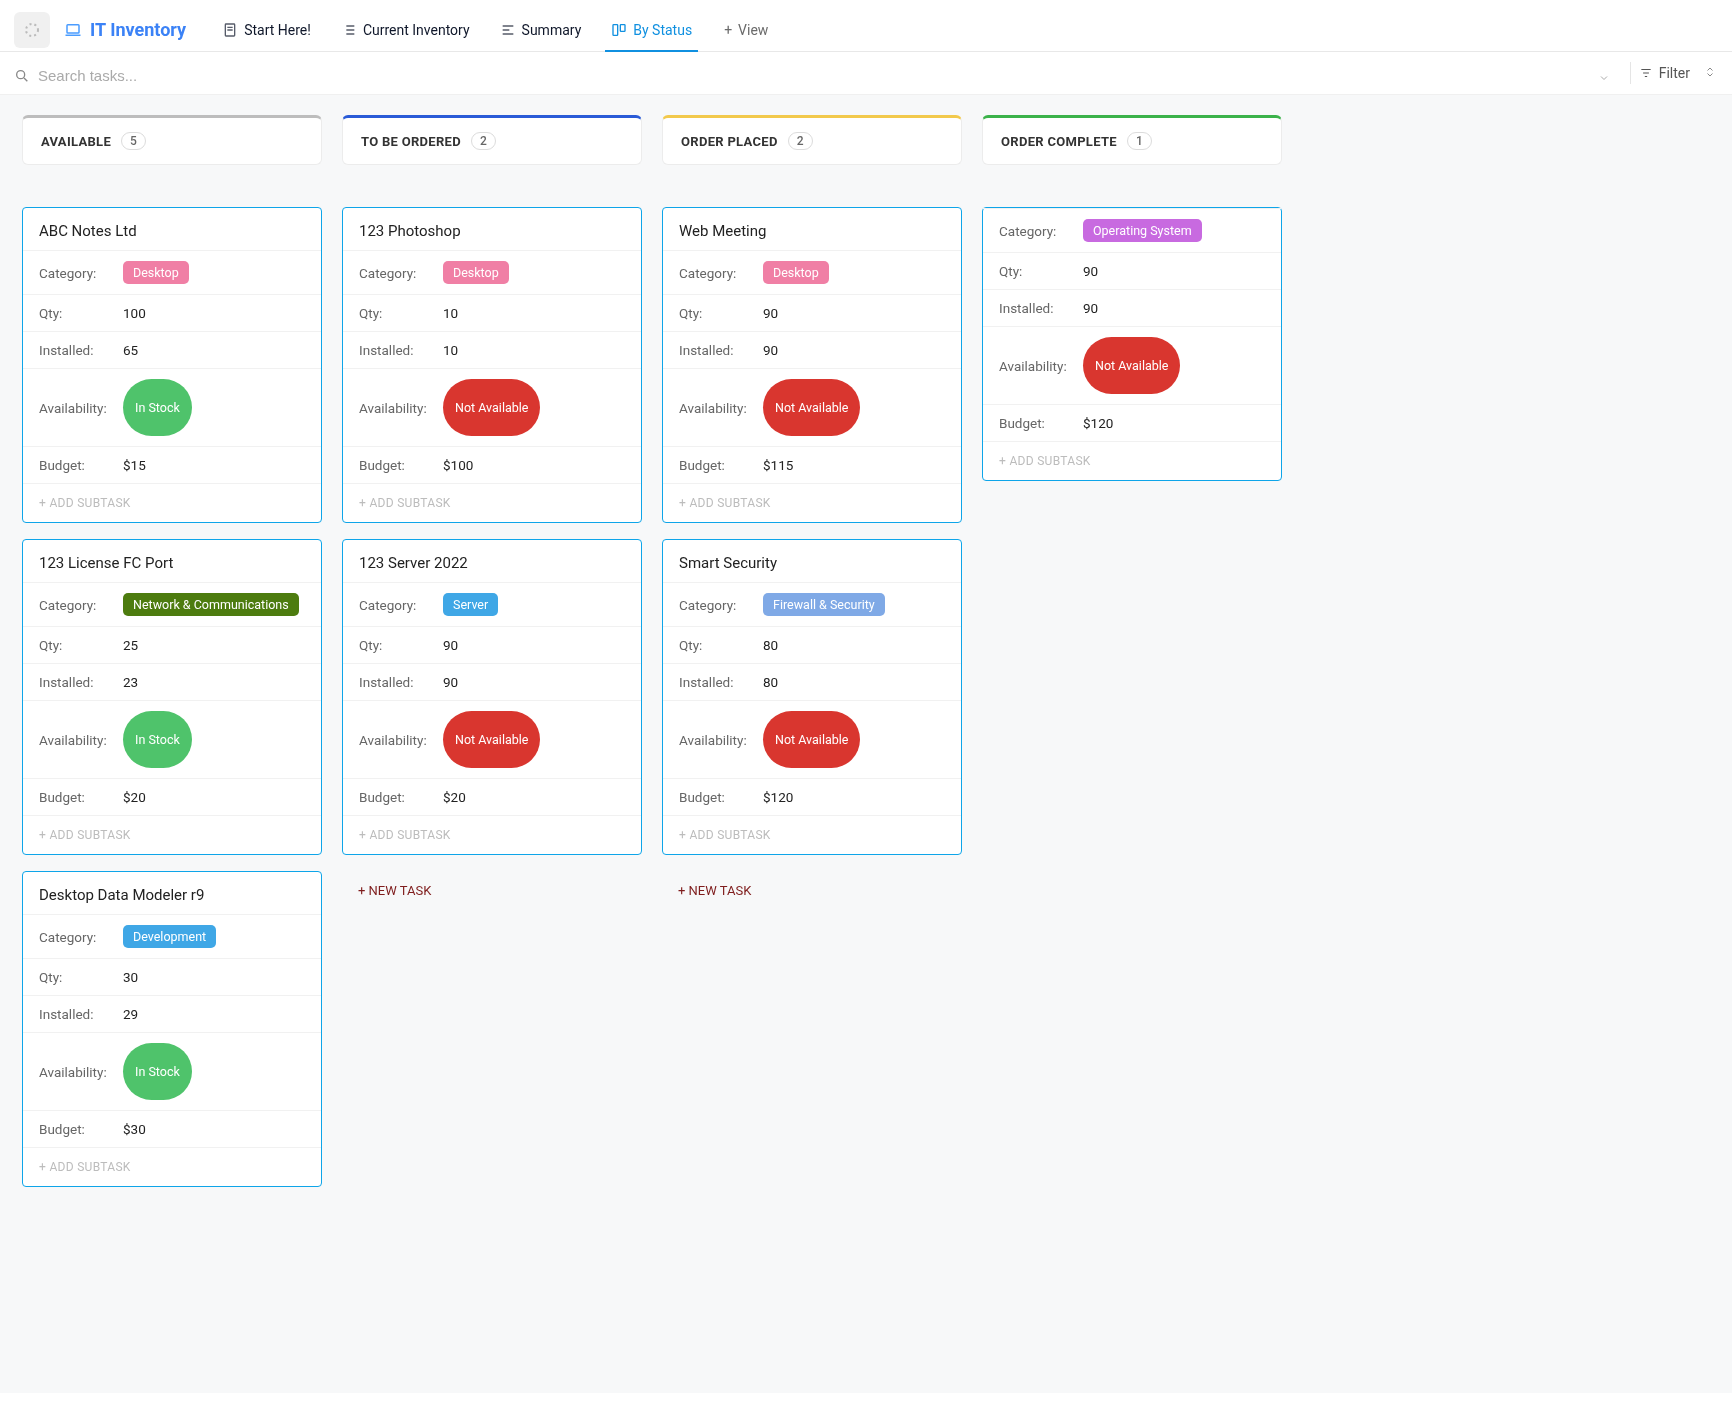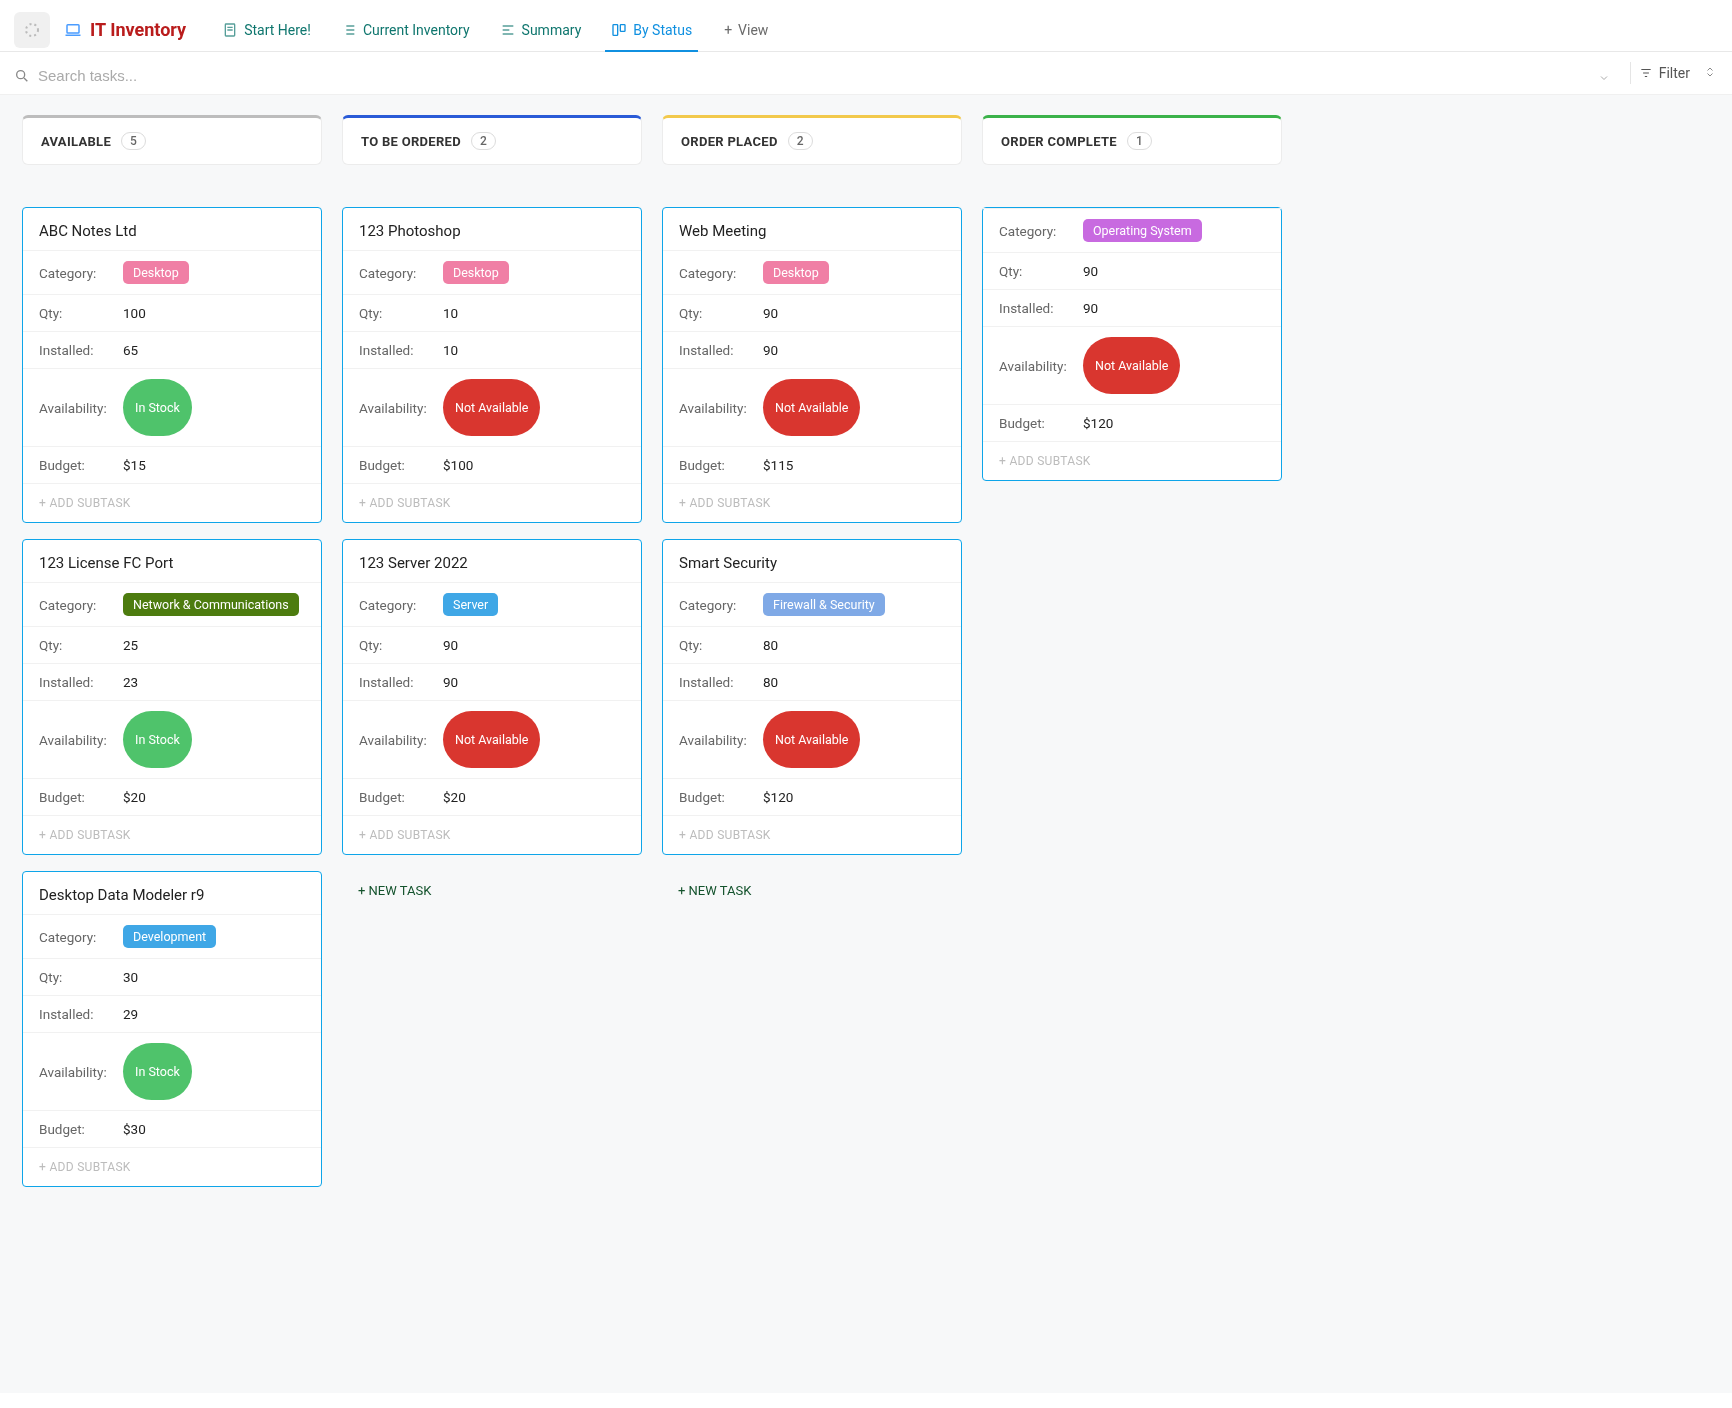--- a/index.html
+++ b/index.html
@@ -22,26 +22,26 @@
   background: #f0f0f0;
   border-radius: 6px;
   display: flex; align-items: center; justify-content: center;
   color: #999;
 }
 .title-group {
   display: flex; align-items: center; gap: 8px;
   padding: 0 10px;
 }
 .title-icon { color: #4a9cff; font-size: 16px; }
-.page-title { font-weight: 700; font-size: 18px; color: #b91c1c; }
+.page-title { font-weight: 700; font-size: 18px; color: #3b82f6; }
 .tabs { display: flex; align-items: stretch; gap: 2px; height: 100%; margin-left: 8px; }
 .tab {
   display: flex; align-items: center; gap: 6px;
   padding: 0 14px;
-  color: #0f766e;
+  color: #0f172a;
   cursor: pointer;
   position: relative;
   font-size: 14px;
 }
 .tab.active { color: #1090e0; }
 .tab.active::after {
   content: '';
   position: absolute; left: 8px; right: 8px; bottom: -1px;
   height: 2px; background: #1090e0;
 }
@@ -131,21 +131,21 @@
 .add-subtask {
   padding: 12px 16px;
   color: #bcbcbc;
   font-size: 12px;
   letter-spacing: 0.3px;
   cursor: pointer;
   border-top: 1px solid #f1f1f1;
 }
 .new-task {
   padding: 12px 16px;
-  color: #14532d;
+  color: #7f1d1d;
   font-size: 13px;
   cursor: pointer;
 }
 svg { display: block; }
 </style>
 </head>
 <body>
 
 <div class="topbar">
   <div class="app-icon-box">

